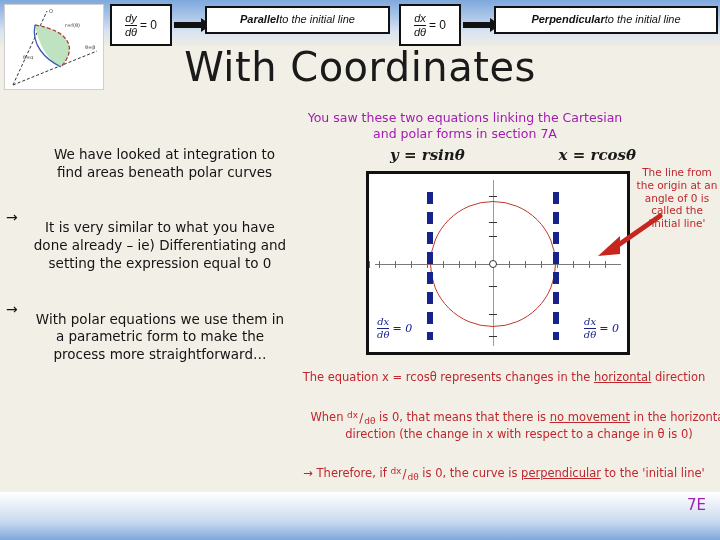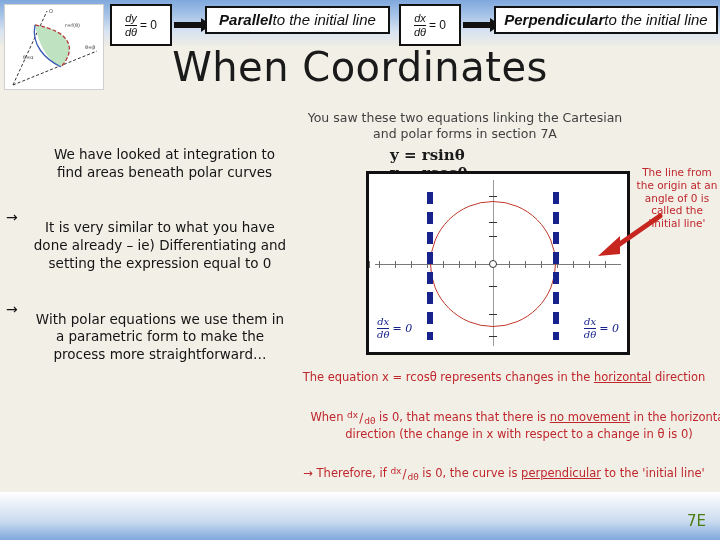--- a/index.html
+++ b/index.html
@@ -58,21 +58,21 @@
     justify-content: center;
     font-family: Liberation Sans, sans-serif;
     color: #111;
     text-align: center;
     line-height: 1.05;
   }
   .fbox.frac { flex-direction: row; font-size: 11px; }
   .fbox.label {
     font-style: italic;
     font-weight: bold;
-    font-size: 15px;
+    font-size: 11px;
     padding: 0 6px;
     white-space: nowrap;
   }
   .fbox.label .light { font-weight: normal; }
 
   .frac-stack {
     display: inline-flex;
     flex-direction: column;
     align-items: center;
     line-height: 1;
@@ -147,37 +147,37 @@
     text-align: left;
   }
   .lt-bullet .bt { flex: 1 1 auto; margin-top: 12px; }
 
   
   .r-head {
     position: absolute;
     left: 296px; top: 110px;
     width: 338px;
     text-align: center;
-    color: #404040;
+    color: #a21caf;
     font-size: 12.5px;
     line-height: 1.28;
     font-family: "DejaVu Sans", sans-serif;
   }
 
   .eqrow {
     position: absolute;
     left: 390px; top: 146px;
     width: 246px;
     display: flex;
     justify-content: space-between;
     font-family: "DejaVu Serif", serif;
+    font-style: italic;
     font-weight: bold;
     font-size: 15px;
     color: #1A1A1A;
-    flex-direction: column;
   }
 
   
   .graph {
     position: absolute;
     left: 366px; top: 171px;
     width: 264px; height: 184px;
     background: #ffffff;
     border: 3px solid #111;
     box-sizing: border-box;
@@ -292,22 +292,22 @@
     font-size: 10px;
     vertical-align: baseline;
   }
   .ifrac .n { vertical-align: super; font-size: 9px; position: relative; top: -3px; }
   .ifrac .s { font-size: 12px; padding: 0 1px; }
   .ifrac .d { font-size: 9px; position: relative; top: 3px; }
 
   
   .pageno {
     position: absolute;
-    right: 14px; bottom: 10px;
-    color: #4d7c0f;
+    right: 14px; bottom: 26px;
+    color: #a21caf;
     font-size: 15px;
     font-family: "DejaVu Sans", sans-serif;
   }
 </style>
 </head>
 <body>
 
 <div id="slide">
 
   <div class="band-top"></div>
@@ -351,21 +351,21 @@
     <span class="eqzero">= 0</span>
   </div>
 
   <div class="arrow" style="left:463px; top:22px; width:28px;"></div>
 
   <div class="fbox label" style="left:494px; top:6px; width:224px; height:28px;">
     <span>Perpendicular</span>
       <span class="light"> to the initial line</span>
   </div>
 
-  <div class="title">When Coordinates</div>
+  <div class="title">With Coordinates</div>
 
   <div class="left-col">
     <div class="lt-plain">We have looked at integration to find areas beneath polar curves</div>
 
     <div class="lt-bullet">
       <span class="ar">→</span>
       <span class="bt">It is very similar to what you have done already – ie) Differentiating and setting the expression equal to 0</span>
     </div>
 
     <div class="lt-bullet">

